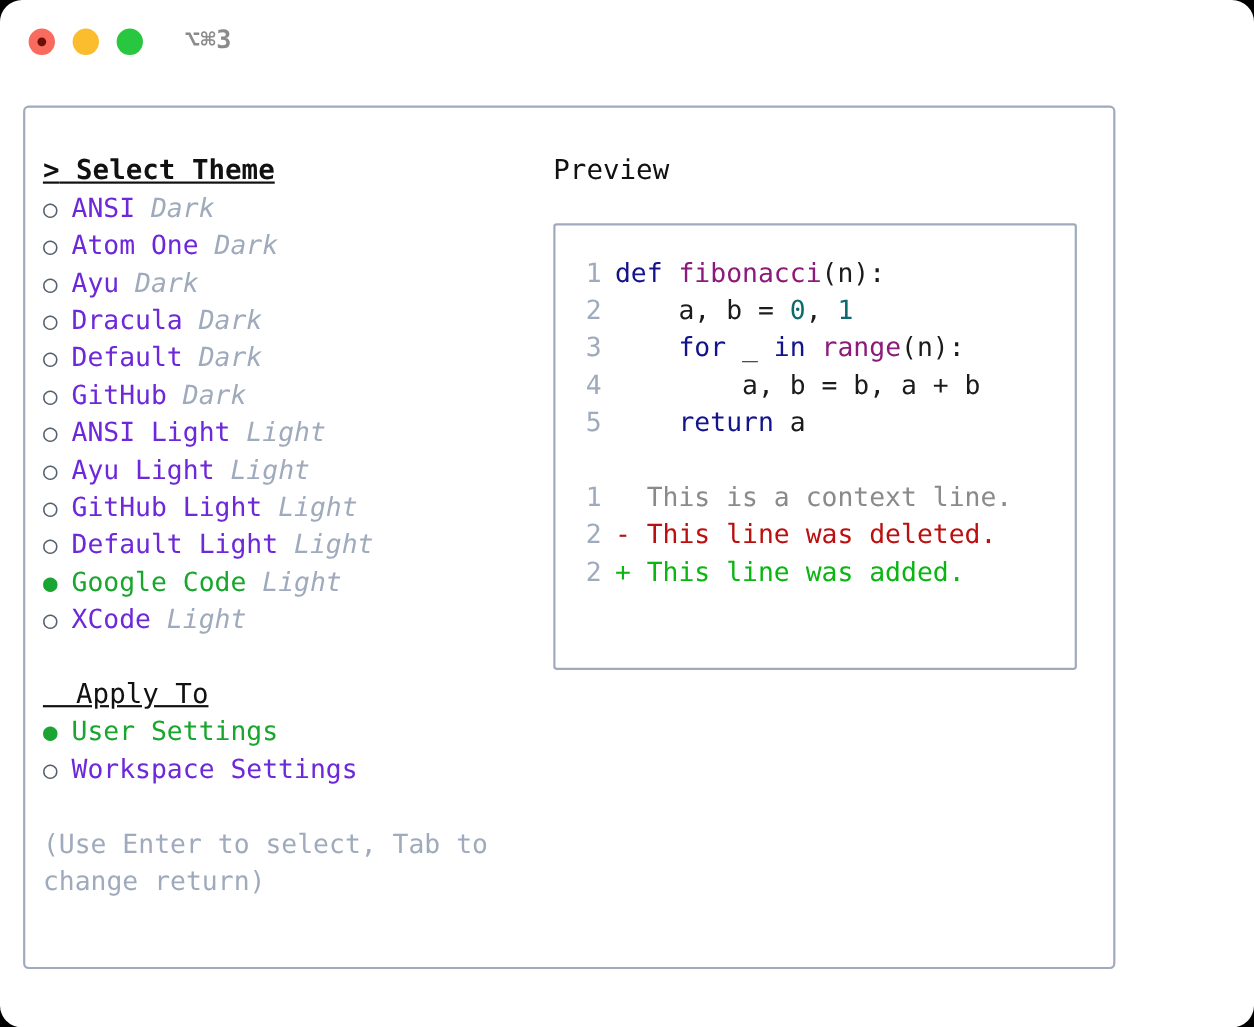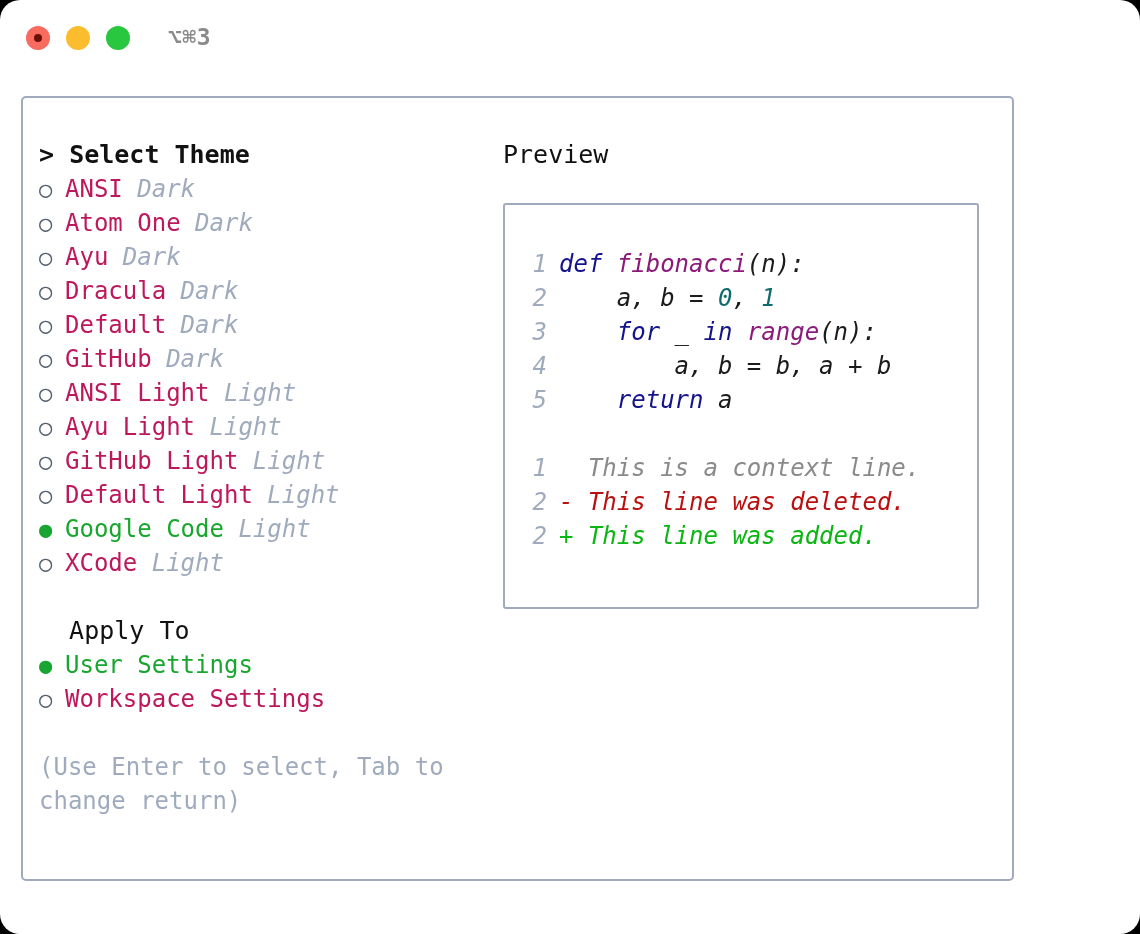--- a/index.html
+++ b/index.html
@@ -80,39 +80,40 @@
   }
 
   .mono { font-family: "DejaVu Sans Mono", "Liberation Mono", monospace; }
 
   .section-header {
     font-size: 25px;
     line-height: 34px;
     color: #111111;
     white-space: pre;
     height: 34px;
+    text-decoration: underline;
   }
   .section-header.focused { font-weight: 700; }
   .section-header .caret { color: #111111; }
 
   .opt-row {
     height: 34px;
     line-height: 34px;
     font-size: 24px;
     white-space: pre;
     color: #2b2b2b;
   }
   .opt-row .bullet {
     display: inline-block;
     width: 26px;
     font-size: 22px;
   }
   .opt-row .bullet.on  { color: #1aa432; }
   .opt-row .bullet.off { color: #55606e; }
-  .opt-row .label      { color: #be185d; }
+  .opt-row .label      { color: #6d28d9; }
   .opt-row.selected .label { color: #18a62e; }
   .opt-row .kind       { color: #9fabbc; font-style: italic; }
 
   #spacer-block { height: 34px; }
 
   #hint {
     margin-top: 34px;
     font-size: 24px;
     line-height: 34px;
     color: #9fabbc;
@@ -140,25 +141,24 @@
     height: 406px;
     border: 2px solid #9fabbc;
     border-radius: 3px;
     box-sizing: border-box;
     background: #ffffff;
     position: relative;
   }
   #code-area {
     position: absolute;
     left: 14px;
-    top: 42px;
+    top: 26px;
     font-size: 24px;
     line-height: 34px;
     white-space: pre;
-    font-style: italic;
   }
   .code-line { white-space: pre; height: 34px; }
   .ln {
     display: inline-block;
     width: 28px;
     text-align: right;
     color: #9fabbc;
     margin-right: 12px;
   }
   .t-kw  { color: #13138c; }

